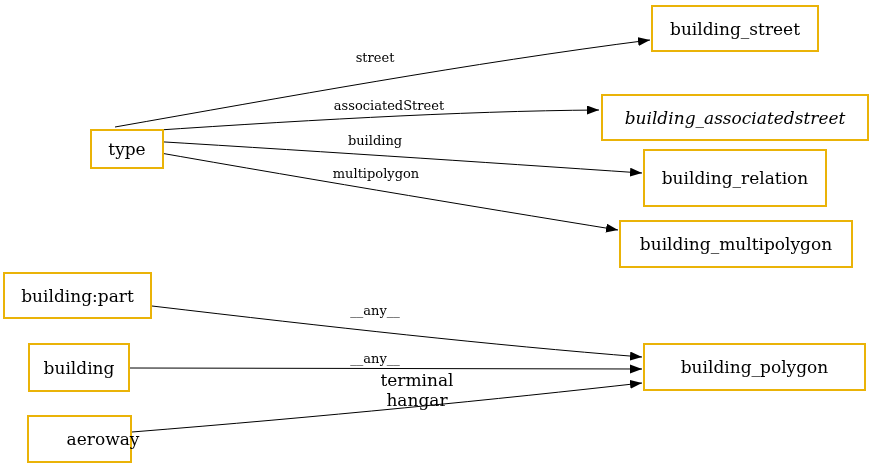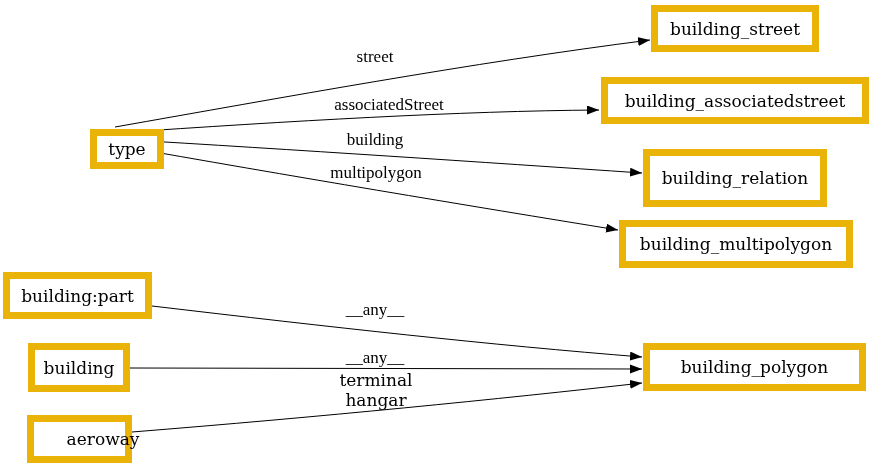--- a/index.html
+++ b/index.html
@@ -19,43 +19,43 @@
   .edge-layer {
     position: absolute;
     left: 0;
     top: 0;
     width: 875px;
     height: 469px;
   }
   .node {
     position: absolute;
     box-sizing: border-box;
-    border: 7px solid #eab308;
+    border: 2px solid #eab308;
     background: #ffffff;
     display: flex;
     align-items: center;
     justify-content: center;
     font-size: 17px;
     white-space: nowrap;
   }
   .edge-label {
     position: absolute;
     transform: translate(-50%, -50%);
-    font-size: 17px;
+    font-size: 13px;
     white-space: nowrap;
     background: transparent;
-    font-family: Liberation Serif, serif;
   }
   .edge-label-multiline {
     position: absolute;
     transform: translate(-50%, -50%);
     font-size: 17px;
     white-space: nowrap;
     text-align: center;
     line-height: 20px;
+    margin-left: 41px;
   }
 </style>
 </head>
 <body>
 
 <div class="canvas">
 
   <svg class="edge-layer" width="875" height="469" viewBox="0 0 875 469" xmlns="http://www.w3.org/2000/svg">
     <defs>
       <marker id="arrow" markerUnits="userSpaceOnUse" markerWidth="13" markerHeight="10" refX="12" refY="4.5" orient="auto">
@@ -72,21 +72,21 @@
   </svg>
 
   <div class="node" style="left:42px; top:129px; width:74px; height:40px;margin-left:48px;">
     <span>type</span>
   </div>
 
   <div class="node" style="left:651px; top:5px; width:168px; height:47px;">
     <span>building_street</span>
   </div>
 
-  <div class="node" style="left:601px; top:77px; width:268px; height:47px;">
+  <div class="node" style="left:601px; top:94px; width:268px; height:47px;font-style:italic;">
     <span>building_associatedstreet</span>
   </div>
 
   <div class="node" style="left:643px; top:149px; width:184px; height:58px;">
     <span>building_relation</span>
   </div>
 
   <div class="node" style="left:3px; top:272px; width:149px; height:47px;">
     <span>building:part</span>
   </div>

